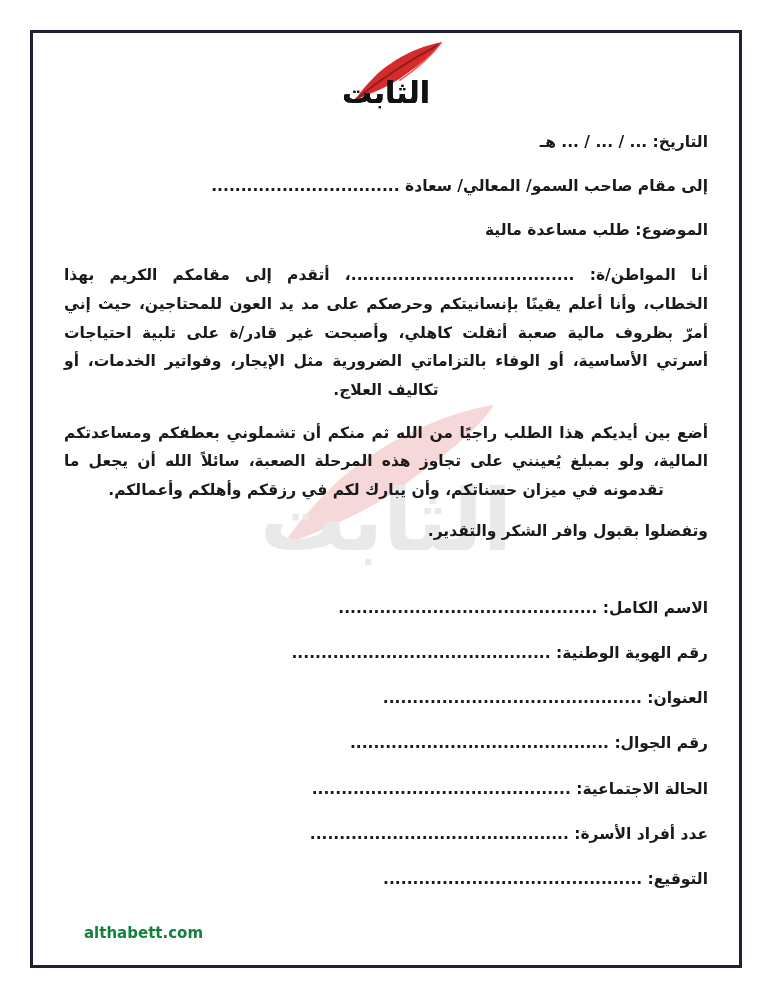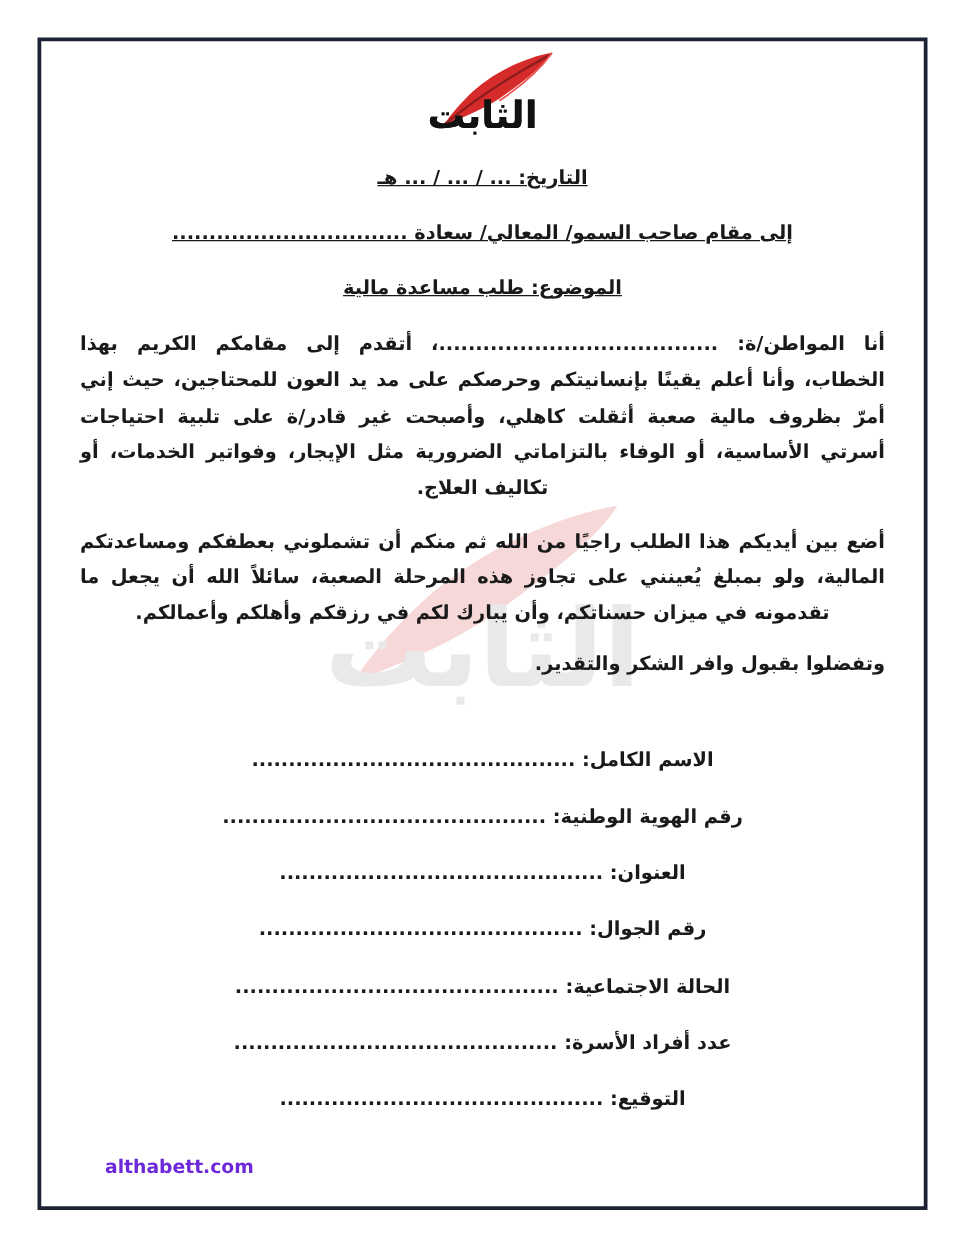--- a/index.html
+++ b/index.html
@@ -62,37 +62,37 @@
   }
   
   .content {
     position: absolute;
     top: 130px; left: 64px; right: 64px;
     direction: rtl;
     font-weight: bold;
     font-size: 15.5px;
     line-height: 1.6;
   }
-  .line-center { text-align: center; margin-bottom: 19px; text-decoration: underline; }
+  .line-center { margin-bottom: 19px; }
   .para {
     text-align: justify;
     text-align-last: center;
     line-height: 1.85;
     margin-bottom: 14px;
   }
   .closing { text-align: right; margin: 14px 0 52px 0; position: relative; z-index: 2; }
-  .field-line { text-align: center; margin-bottom: 20.5px; position: relative; z-index: 2; }
+  .field-line { text-align: right; margin-bottom: 20.5px; position: relative; z-index: 2; }
   
   .site-footer {
     position: absolute;
     left: 84px; top: 924px;
     direction: ltr;
     font-weight: bold;
     font-size: 15px;
-    color: #6d28d9;
+    color: #15803d;
   }
 </style>
 </head>
 <body>
 
 <div class="page">
   <div class="frame"></div>
 
   <div class="logo">
     <svg class="feather" viewBox="0 0 100 64" aria-hidden="true">

